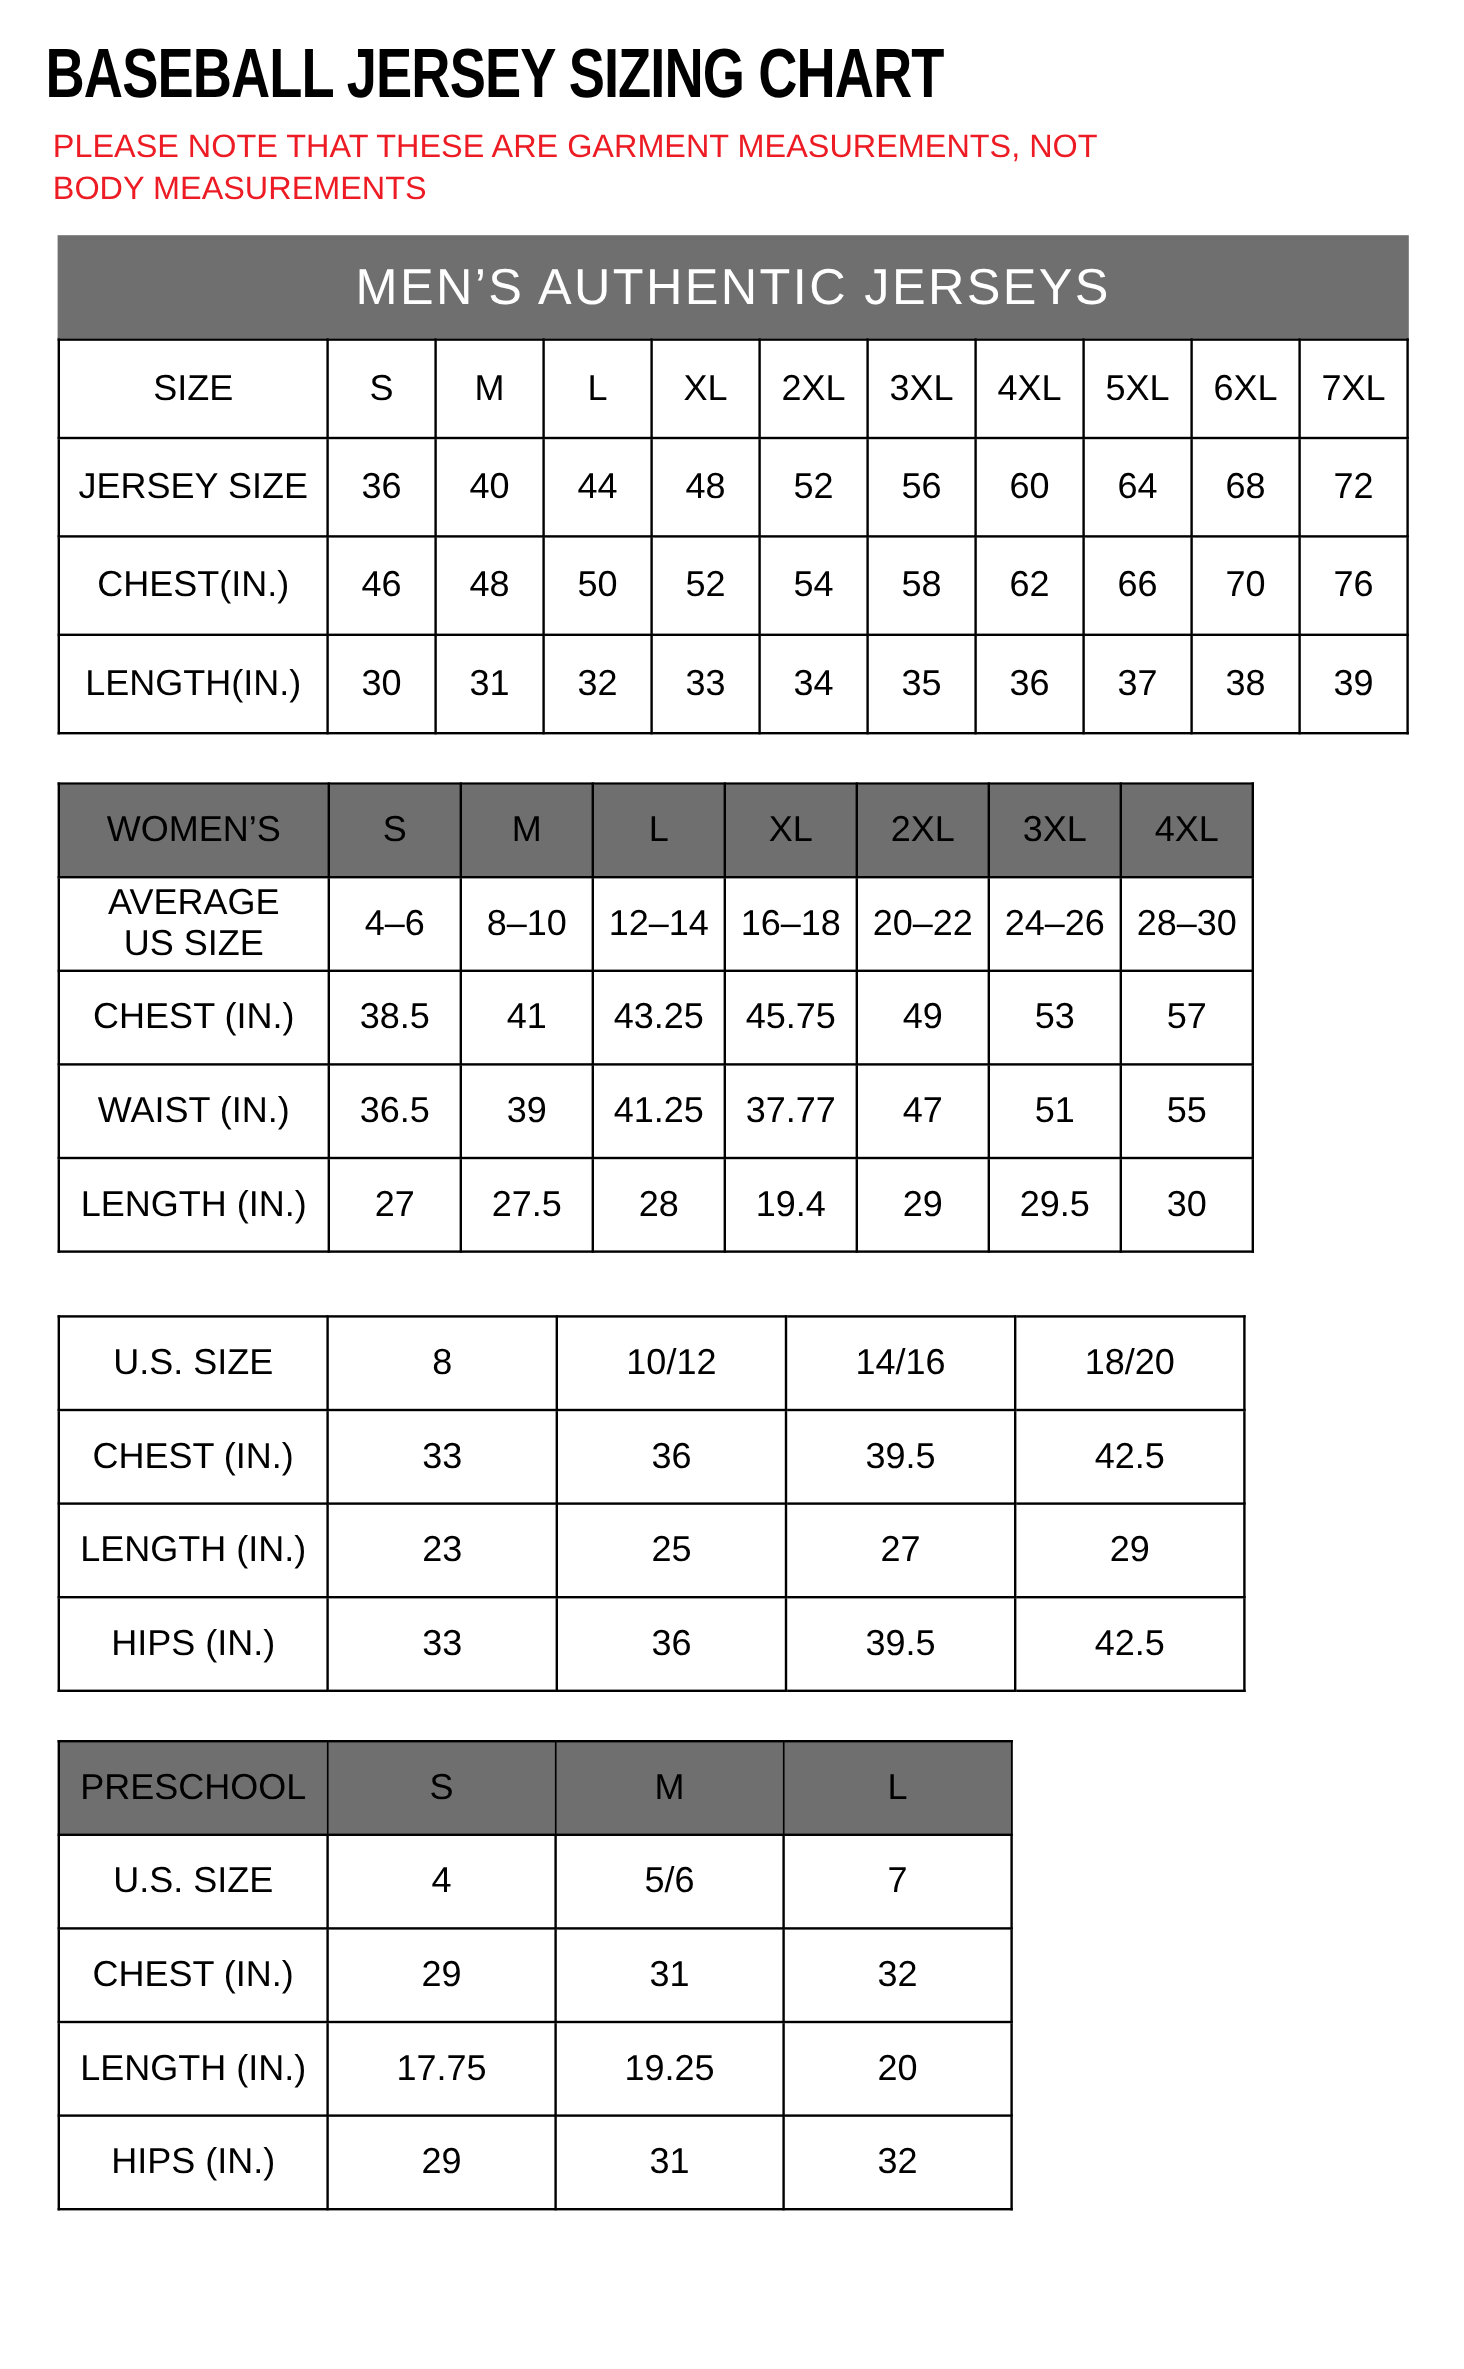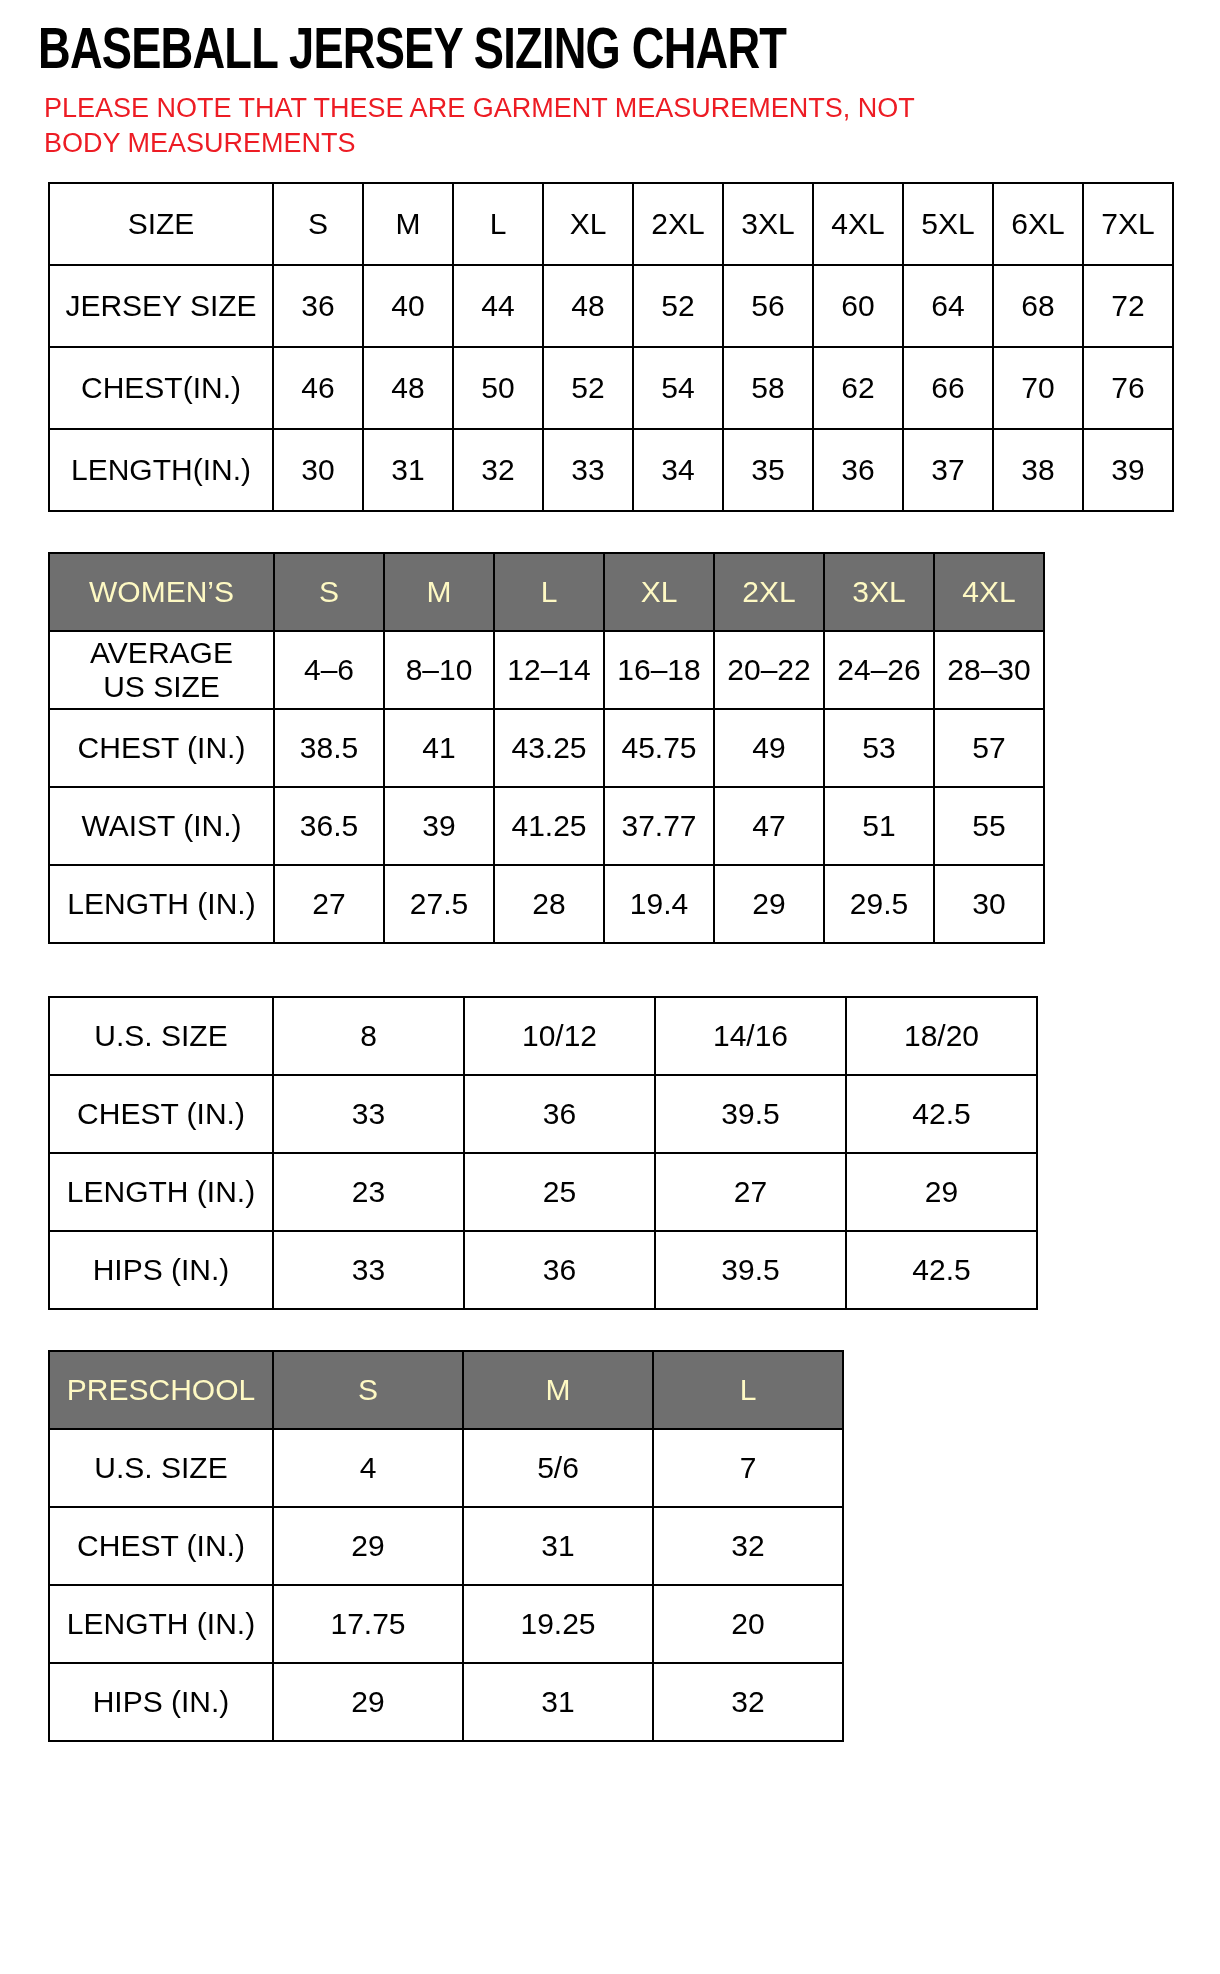--- a/index.html
+++ b/index.html
@@ -1,20 +1,20 @@
 <!DOCTYPE html>
 <html style="--accent-red: #ed1c24; --header-gray: #6f6f6f;"><head>
 <meta charset="utf-8">
 <style>
   html,body{margin:0;padding:0;}
   body{
     width:1220px;height:1974px;background:#ffffff;overflow:hidden;
     font-family:"Liberation Sans",sans-serif;color:#000;
   }
-  .page{padding:8px 0 0 48px;}
+  .page{padding:22px 0 0 48px;}
   .main-title{
     display:inline-block;
     font-size:58px;font-weight:bold;letter-spacing:-1px;
     transform:scaleX(0.78);transform-origin:0 50%;
     margin:6px 0 10px -10px;white-space:nowrap;color:#000;
   }
   .note{
     max-width:880px;margin:0 0 22px -4px;
     font-size:27px;line-height:1.28;font-weight:400;
   }
@@ -28,34 +28,35 @@
   }
   table.tbl{border-collapse:collapse;table-layout:fixed;}
   table.tbl td{
     border:2px solid #000;text-align:center;vertical-align:middle;
     font-size:30px;padding:0 4px;overflow:hidden;
   }
   table.tbl tr{height:82px;}
   .sec-womens table.tbl tr,.sec-boys table.tbl tr,.sec-preschool table.tbl tr{height:78px;}
   td.label-cell{font-size:29px;white-space:pre-line;line-height:1.15;border-radius:16px;}
   td.header-cell{
-    background:var(--header-gray,#6f6f6f);color:#fef9c3;
+    background:var(--header-gray,#6f6f6f);color:#000000;
     font-size:30px;border-bottom-width:4px;
   }
 </style>
 </head>
 <body>
 
 <div class="page">
 
   <div class="main-title">BASEBALL JERSEY SIZING CHART</div>
 
   <div class="note red">PLEASE NOTE THAT THESE ARE GARMENT MEASUREMENTS, NOT BODY MEASUREMENTS</div>
 
   <div class="section sec-mens">
+    <div class="table-title">MEN’S AUTHENTIC JERSEYS</div>
     <table class="tbl">
         <colgroup>
           <col style="width: 224px;">
           <col style="width: 90px;">
           <col style="width: 90px;">
           <col style="width: 90px;">
           <col style="width: 90px;">
           <col style="width: 90px;">
           <col style="width: 90px;">
           <col style="width: 90px;">

